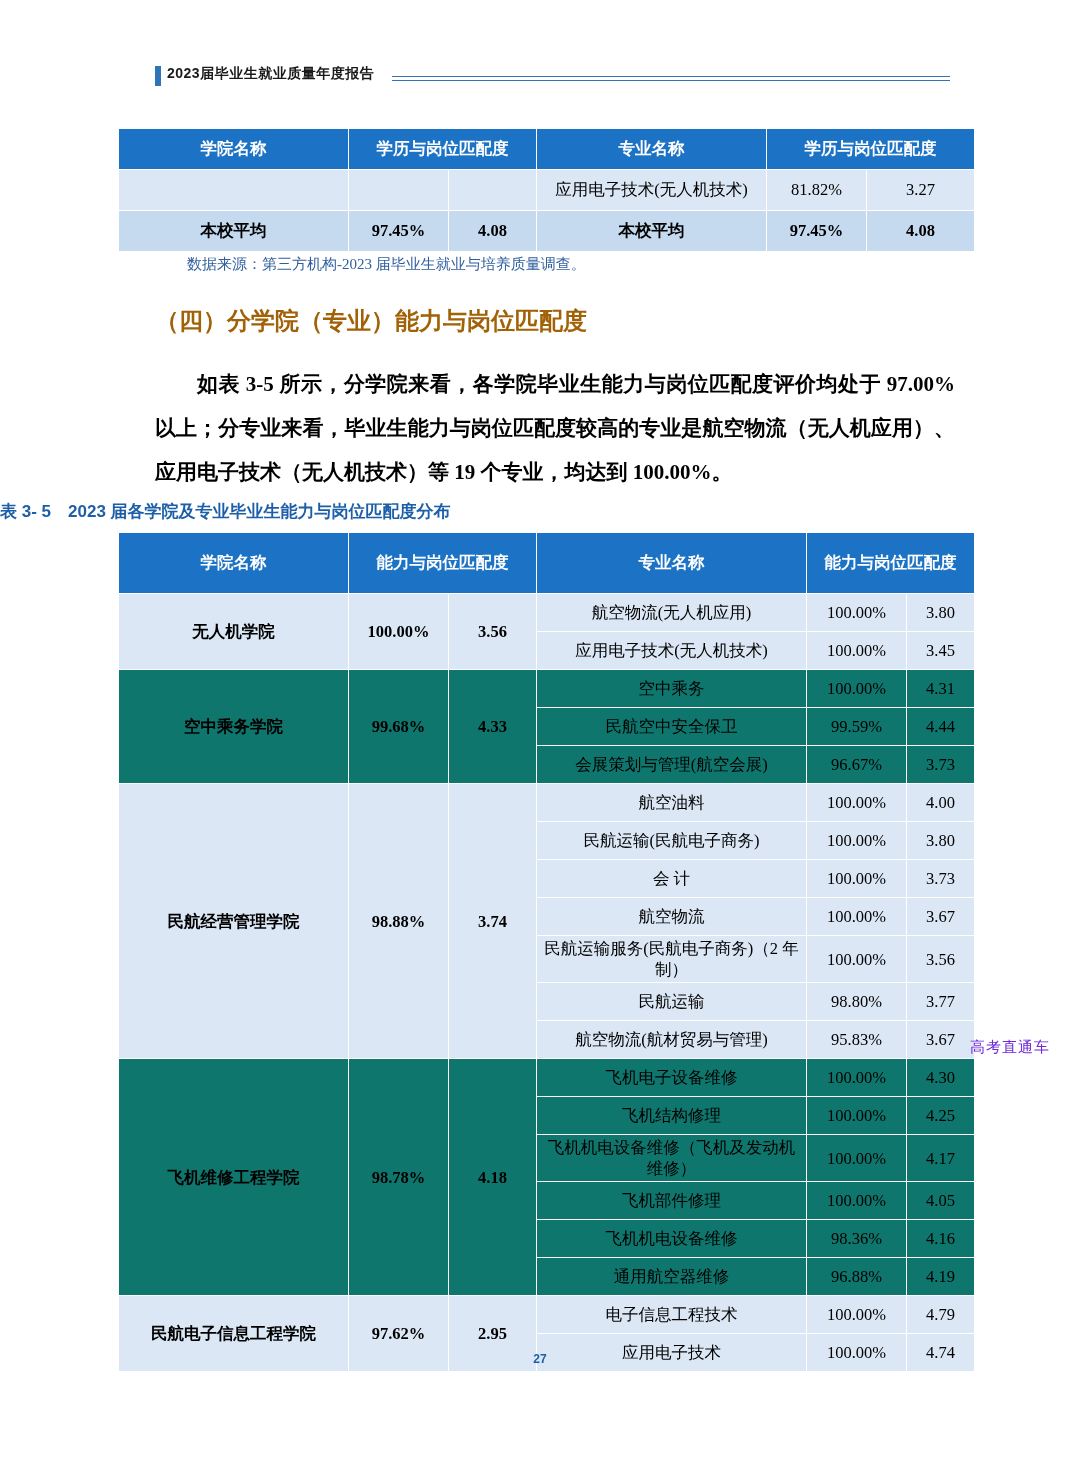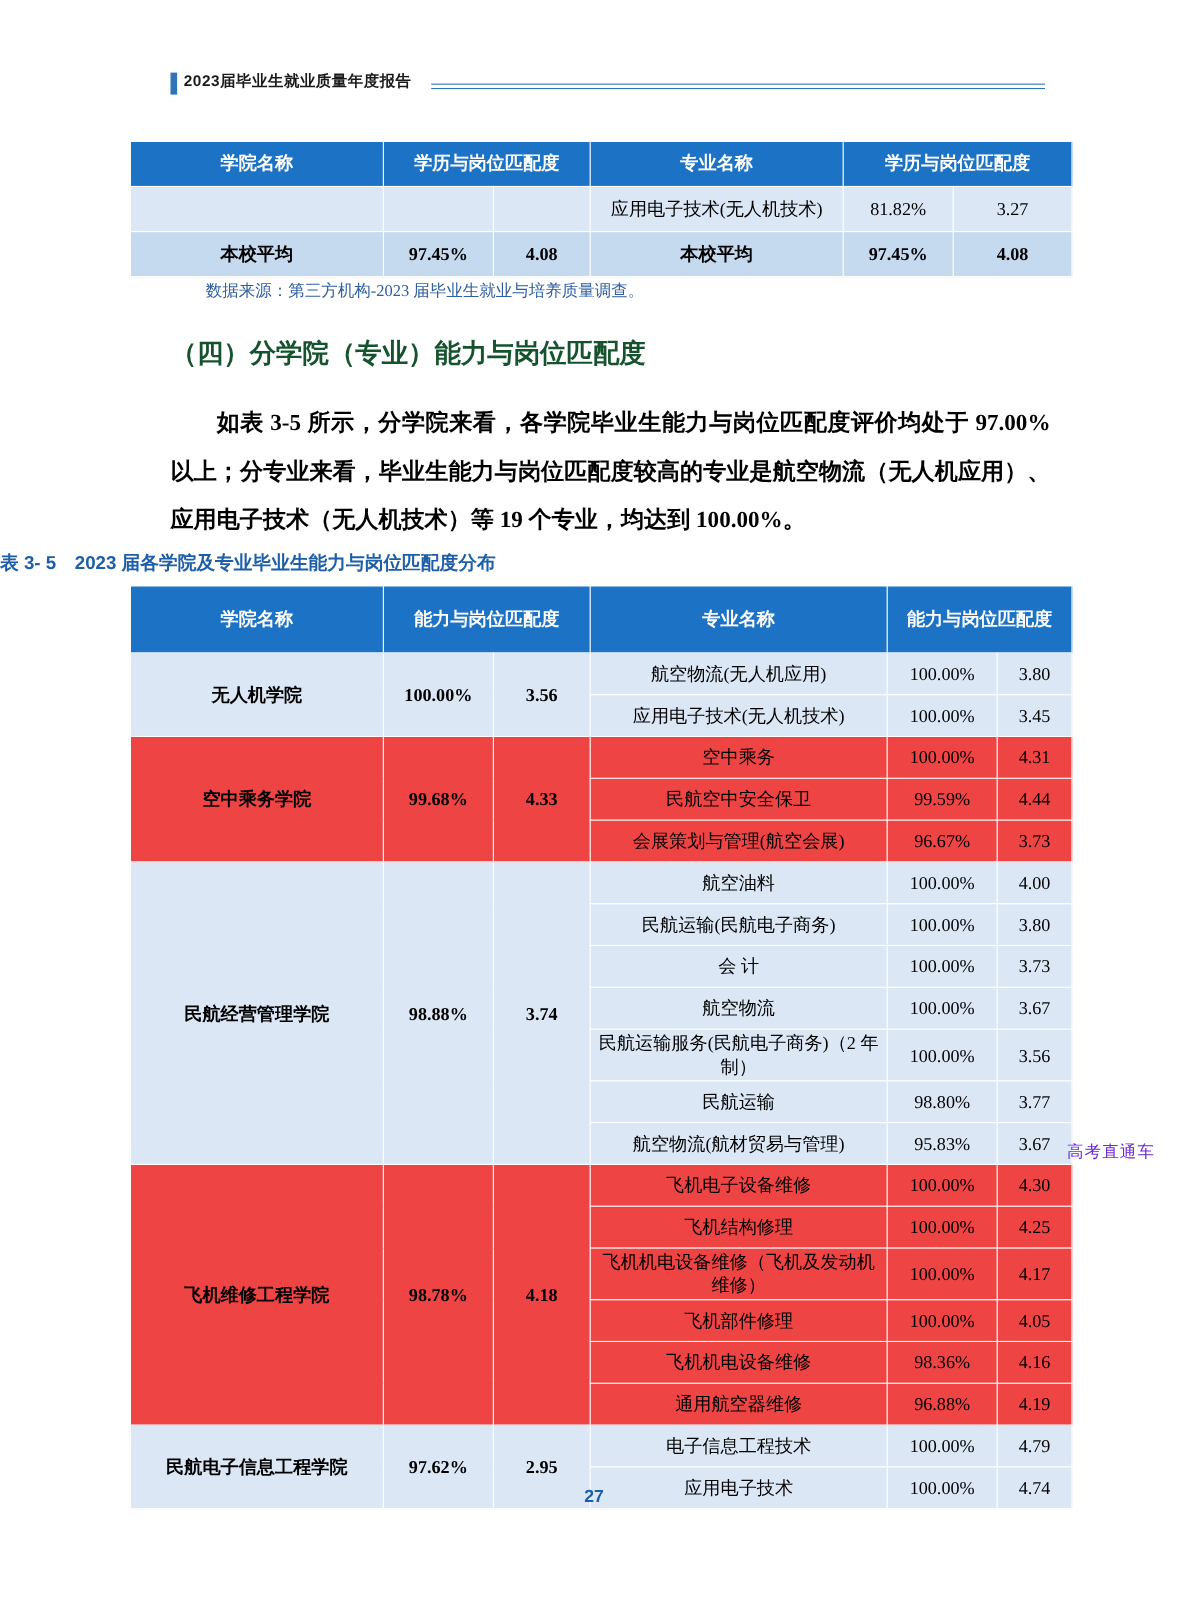--- a/index.html
+++ b/index.html
@@ -76,21 +76,21 @@
   }
   .hdr {
     background: #1c72c4;
     color: #ffffff !important;
     font-weight: bold;
     font-size: 17px;
     height: 34px;
   }
   .band-a { background: #dce7f5; }
   .band-b { background: #c5d9ef; }
-  .band-c { background: #ef4444; margin-left: 17px; }
+  .band-c { background: #0f766e; margin-left: 17px; }
   .bold { font-weight: bold; }
 
   
   .table-top {
     position: absolute;
     left: 118px;
     top: 128px;
     width: 856px;
   }
   .table-top td { height: 36px; }
@@ -108,21 +108,21 @@
   }
 
   
   .section-heading {
     position: absolute;
     left: 155px;
     top: 305px;
     font-family: "Liberation Sans", sans-serif;
     font-size: 24px;
     font-weight: bold;
-    color: #14532d;
+    color: #a16207;
     white-space: nowrap;
   }
 
   
   .body-par {
     position: absolute;
     left: 155px;
     top: 362px;
     width: 800px;
     font-size: 21px;
@@ -163,21 +163,21 @@
 
   
   .page-number {
     position: absolute;
     left: 0;
     top: 1352px;
     width: 1080px;
     text-align: center;
     color: #1c5fa8;
     font-family: "Liberation Sans", sans-serif;
-    font-size: 16px;
+    font-size: 12px;
     font-weight: bold;
   }
   .watermark {
     position: absolute;
     right: 30px;
     bottom: 22px;
     font-family: "Liberation Sans", sans-serif;
     font-size: 15px;
     color: #6d28d9;
     letter-spacing: 1px;

